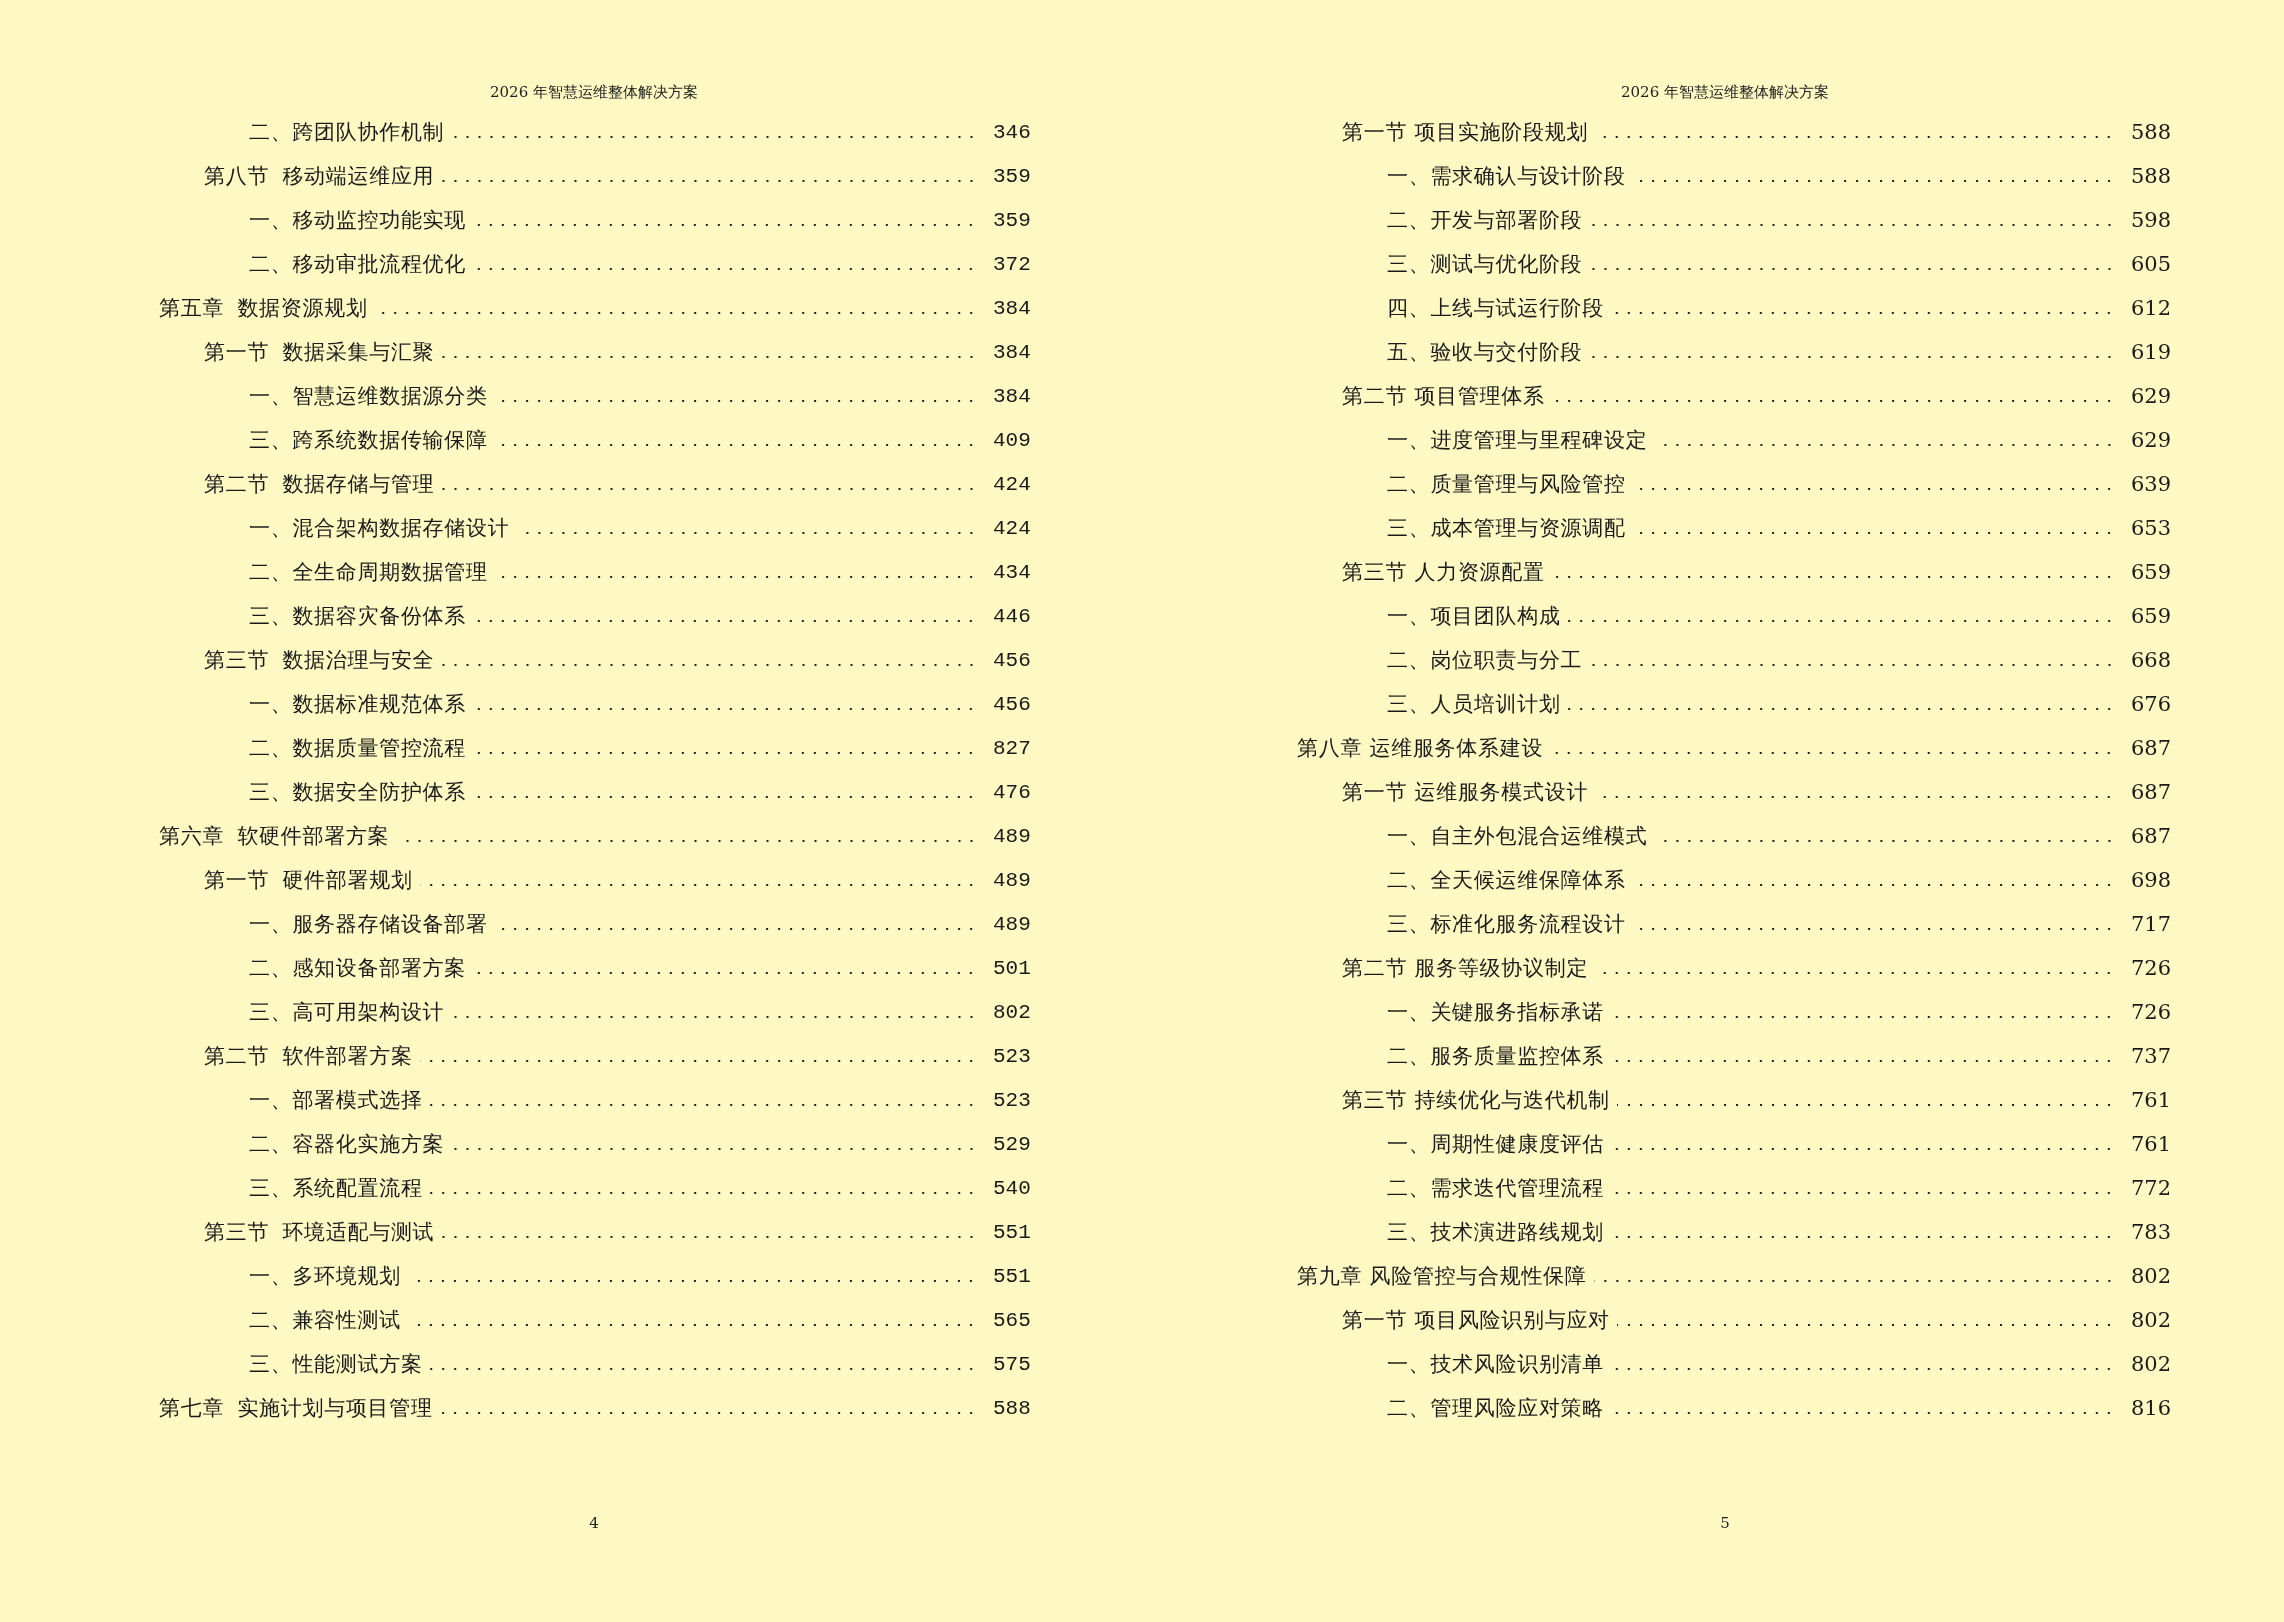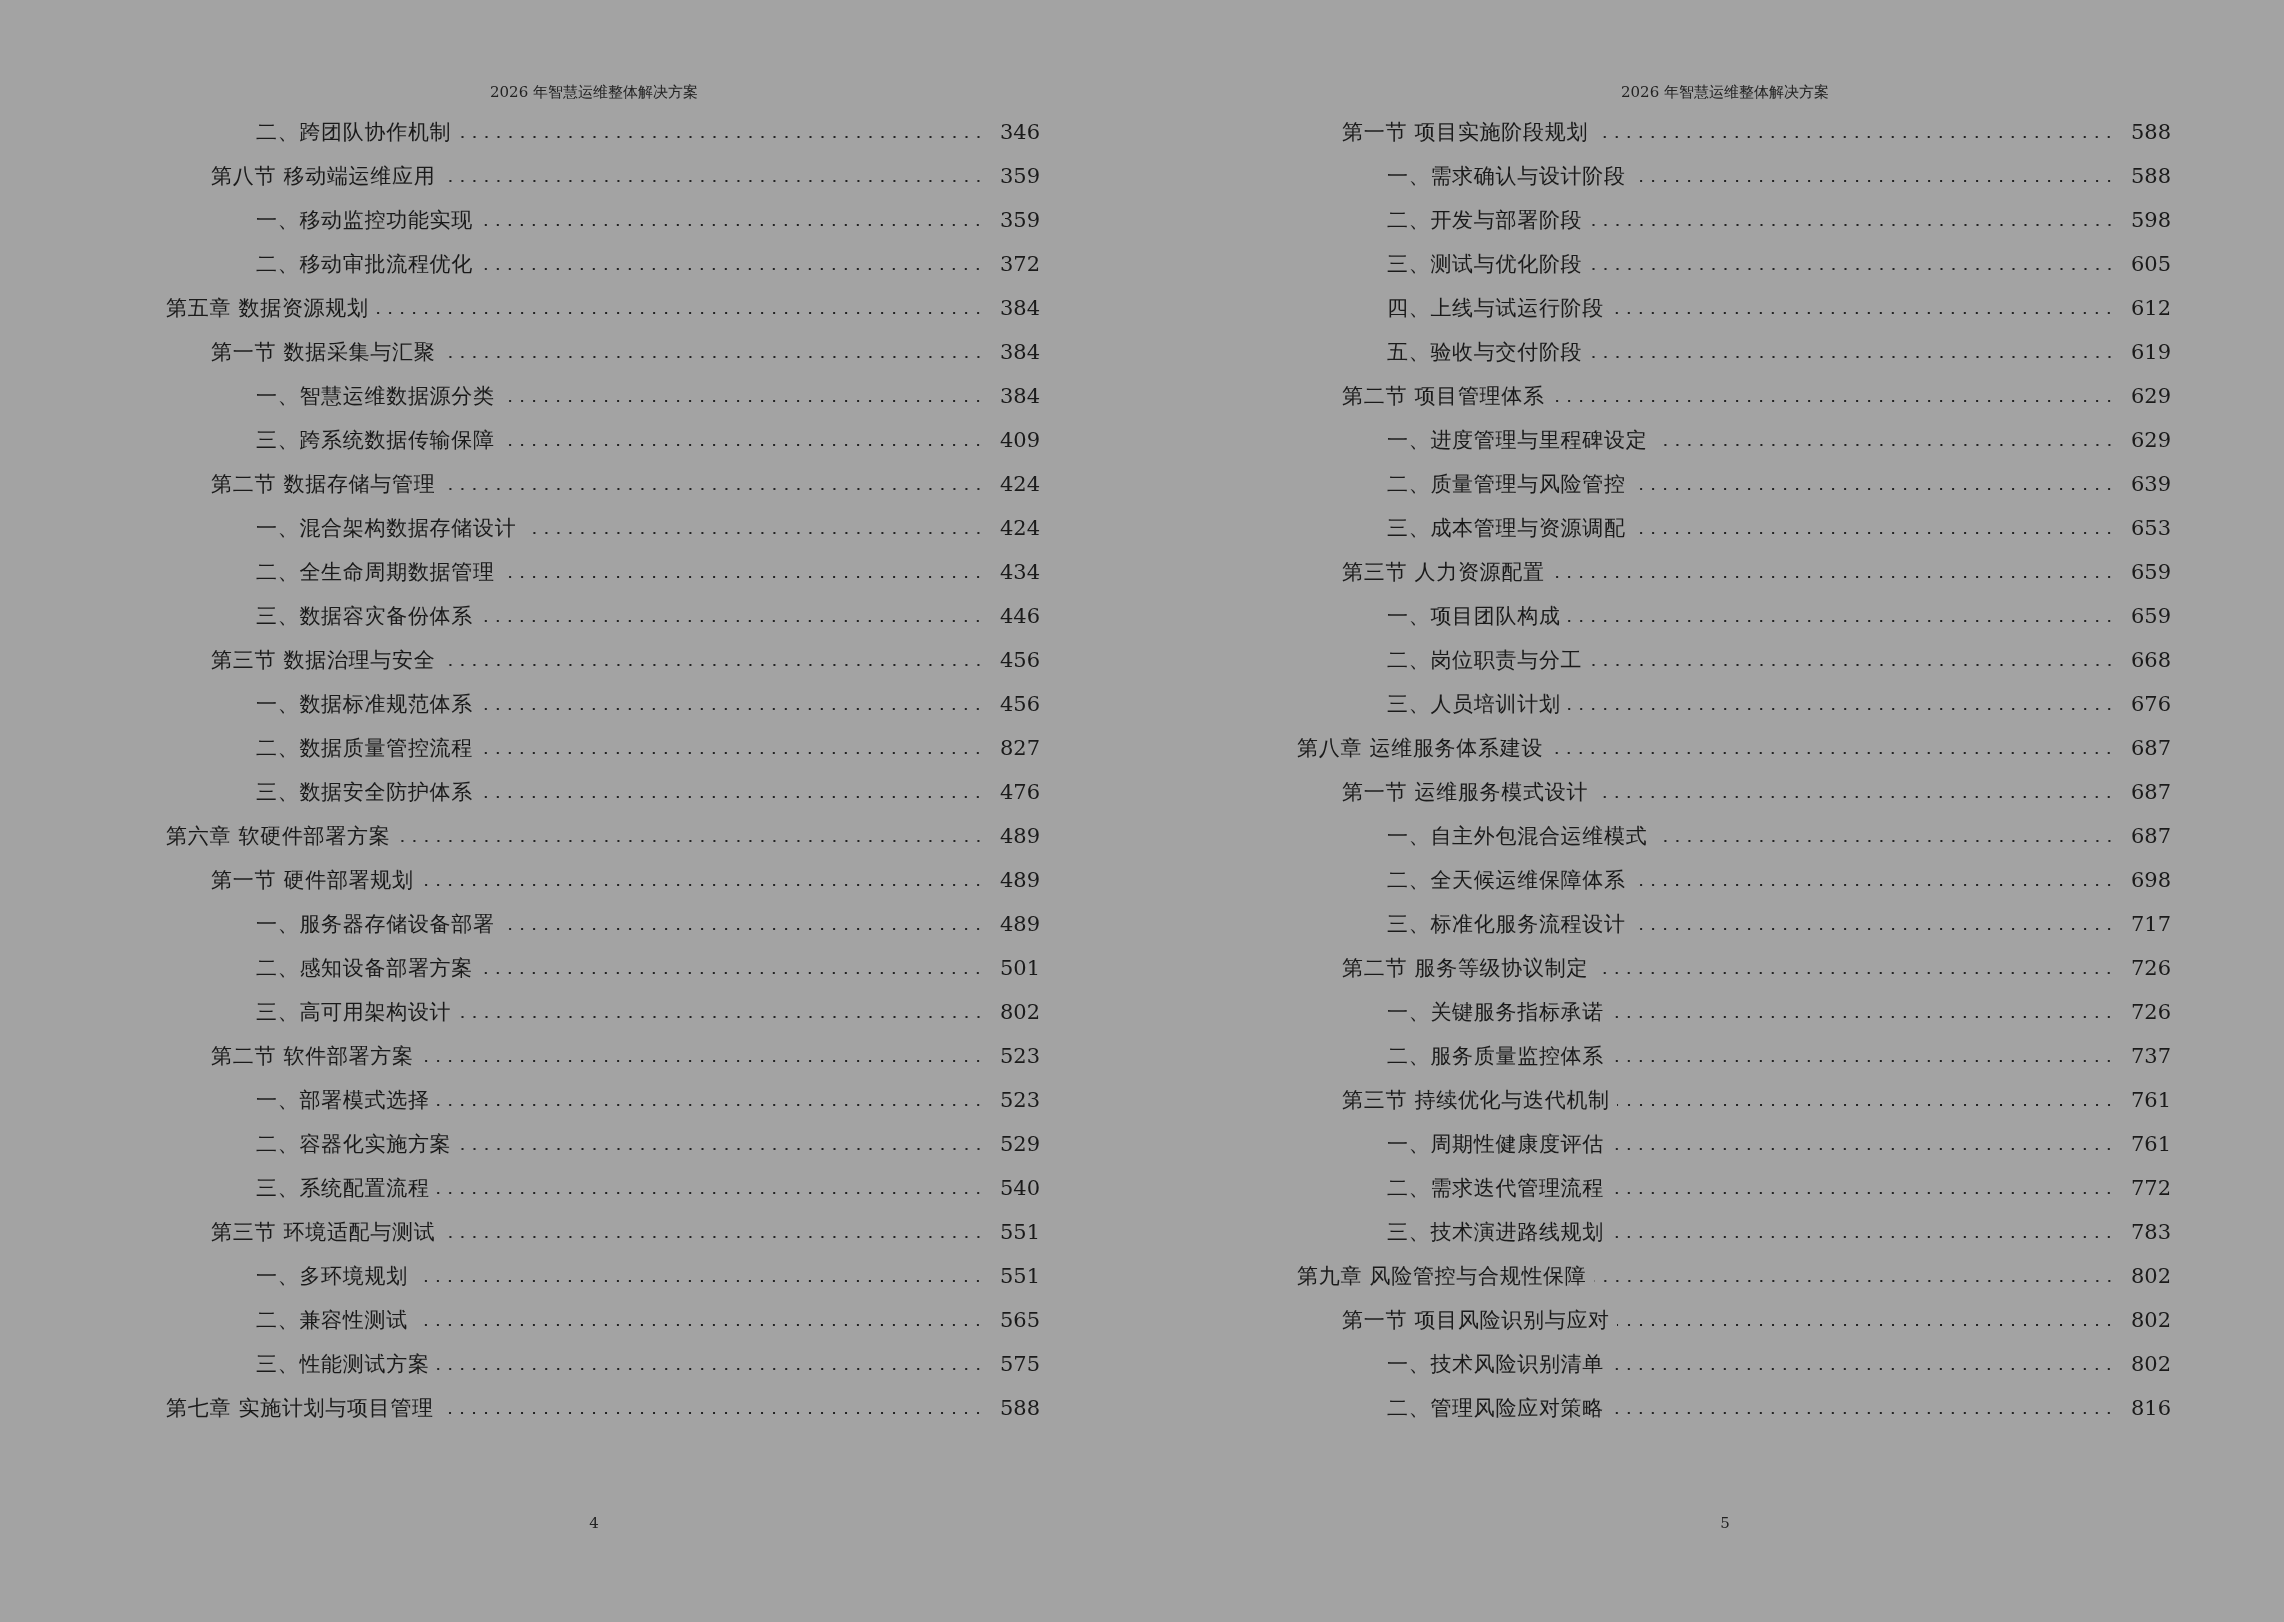--- a/index.html
+++ b/index.html
@@ -1,30 +1,30 @@
 <!DOCTYPE html>
 <html style="font-size:11.6px"><head>
 <meta charset="utf-8">
 <style>
   html, body { margin:0; padding:0; background:#ffffff; }
   body { width:2284px; height:1623px; position:relative; overflow:hidden;
          font-family:"DejaVu Serif","Liberation Serif",serif; color:#1a1a1a; }
-  .page { position:absolute; top:0; height:1623px; background:#a3a3a3; }
+  .page { position:absolute; top:0; height:1623px; background:#fef9c3; }
   .page.left  { left:0; width:1142px; }
   .page.right { left:1142px; width:1142px; }
   .running-header { position:absolute; top:81px; font-size:15px; line-height:22px;
                     text-align:center; width:434px; color:#222; }
   .page.left  .running-header { left:377px; }
   .page.right .running-header { left:366px; }
   .page-footer { position:absolute; top:1512px; font-size:15px; line-height:22px;
                  width:72px; text-align:center; color:#222; }
   .page.left  .page-footer { left:558px; }
   .page.right .page-footer { left:547px; }
   .toc { position:absolute; top:110px; }
-  .page.left  .toc { left:166px; width:867px; }
+  .page.left  .toc { left:159px; width:867px;font-family:Liberation Mono, monospace; }
   .page.right .toc { left:155px; width:867px; }
   .toc-row { height:44px; display:flex; align-items:center; font-size:21px;
              white-space:nowrap; cursor:pointer; }
   .toc-row.lvl-0 { padding-left:0;justify-content:center; }
   .toc-row.lvl-1 { padding-left:45px;justify-content:center; }
   .toc-row.lvl-2 { padding-left:90px; }
   .toc-title { flex:0 0 auto; letter-spacing:0.7px; }
   .toc-leader { flex:1 1 auto; margin:0 16px 0 7.2px; height:4.3px; align-self:center;
                 margin-top:10px;
                 background-image:radial-gradient(circle, #222 1.2px, transparent 1.4px);

